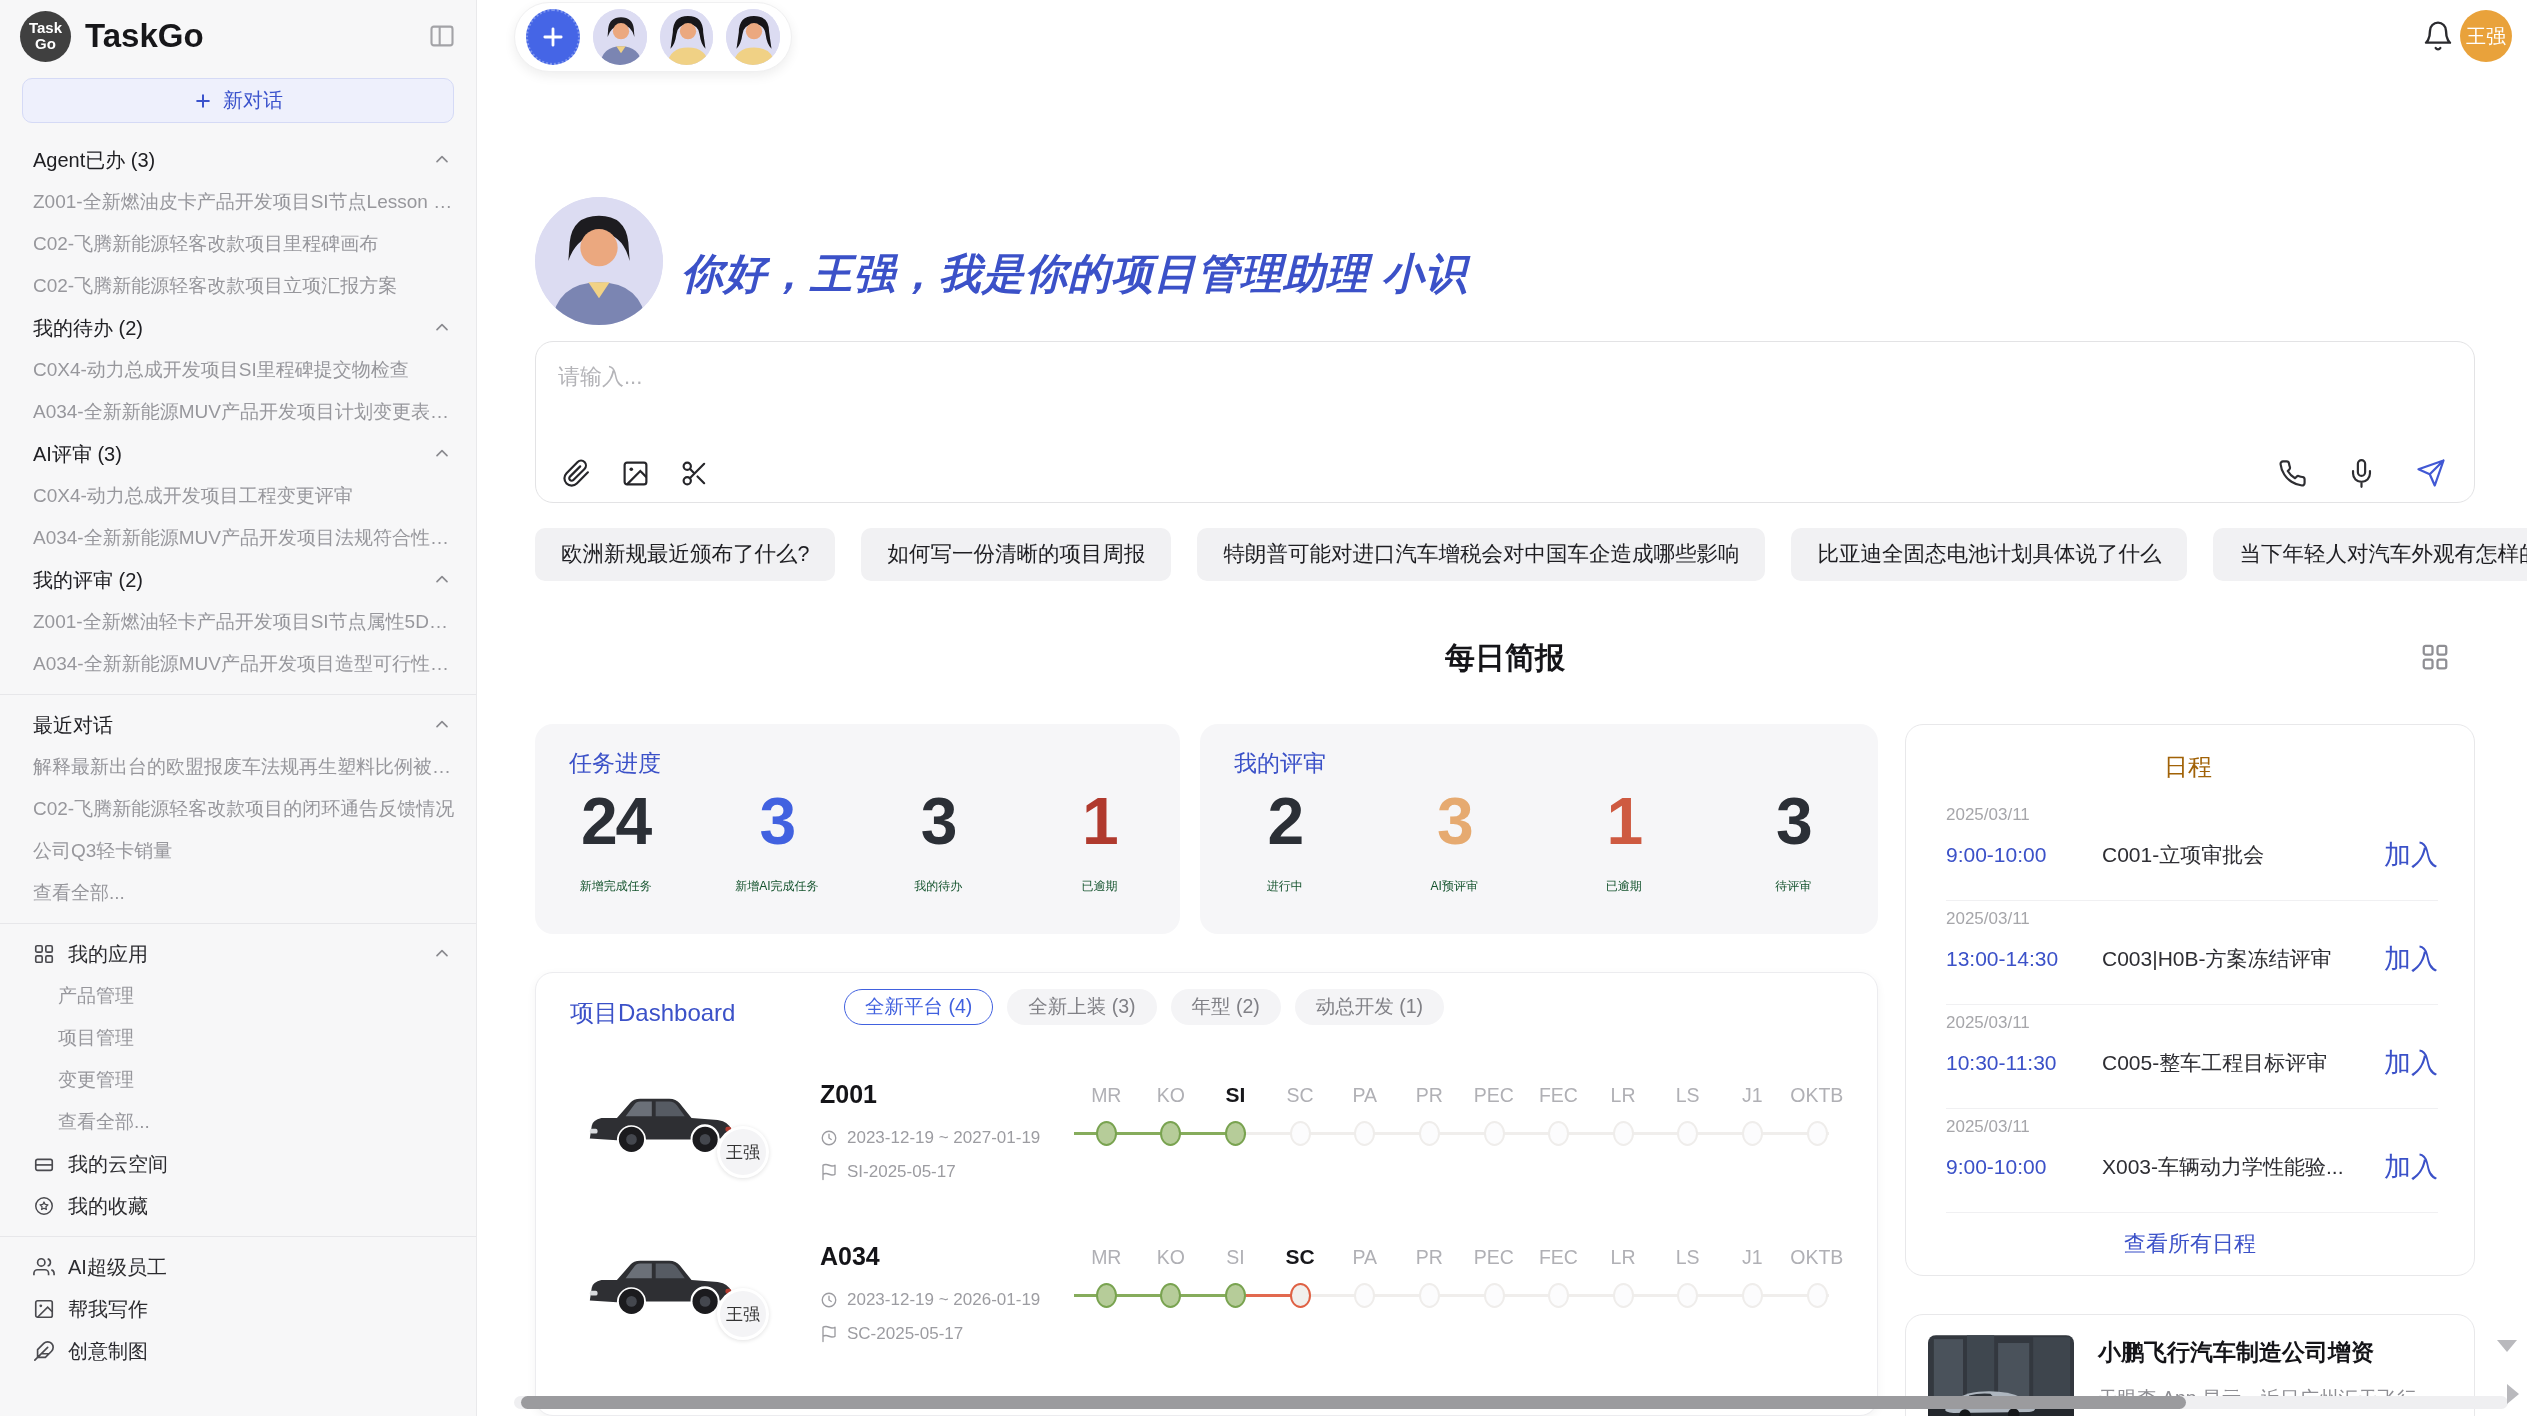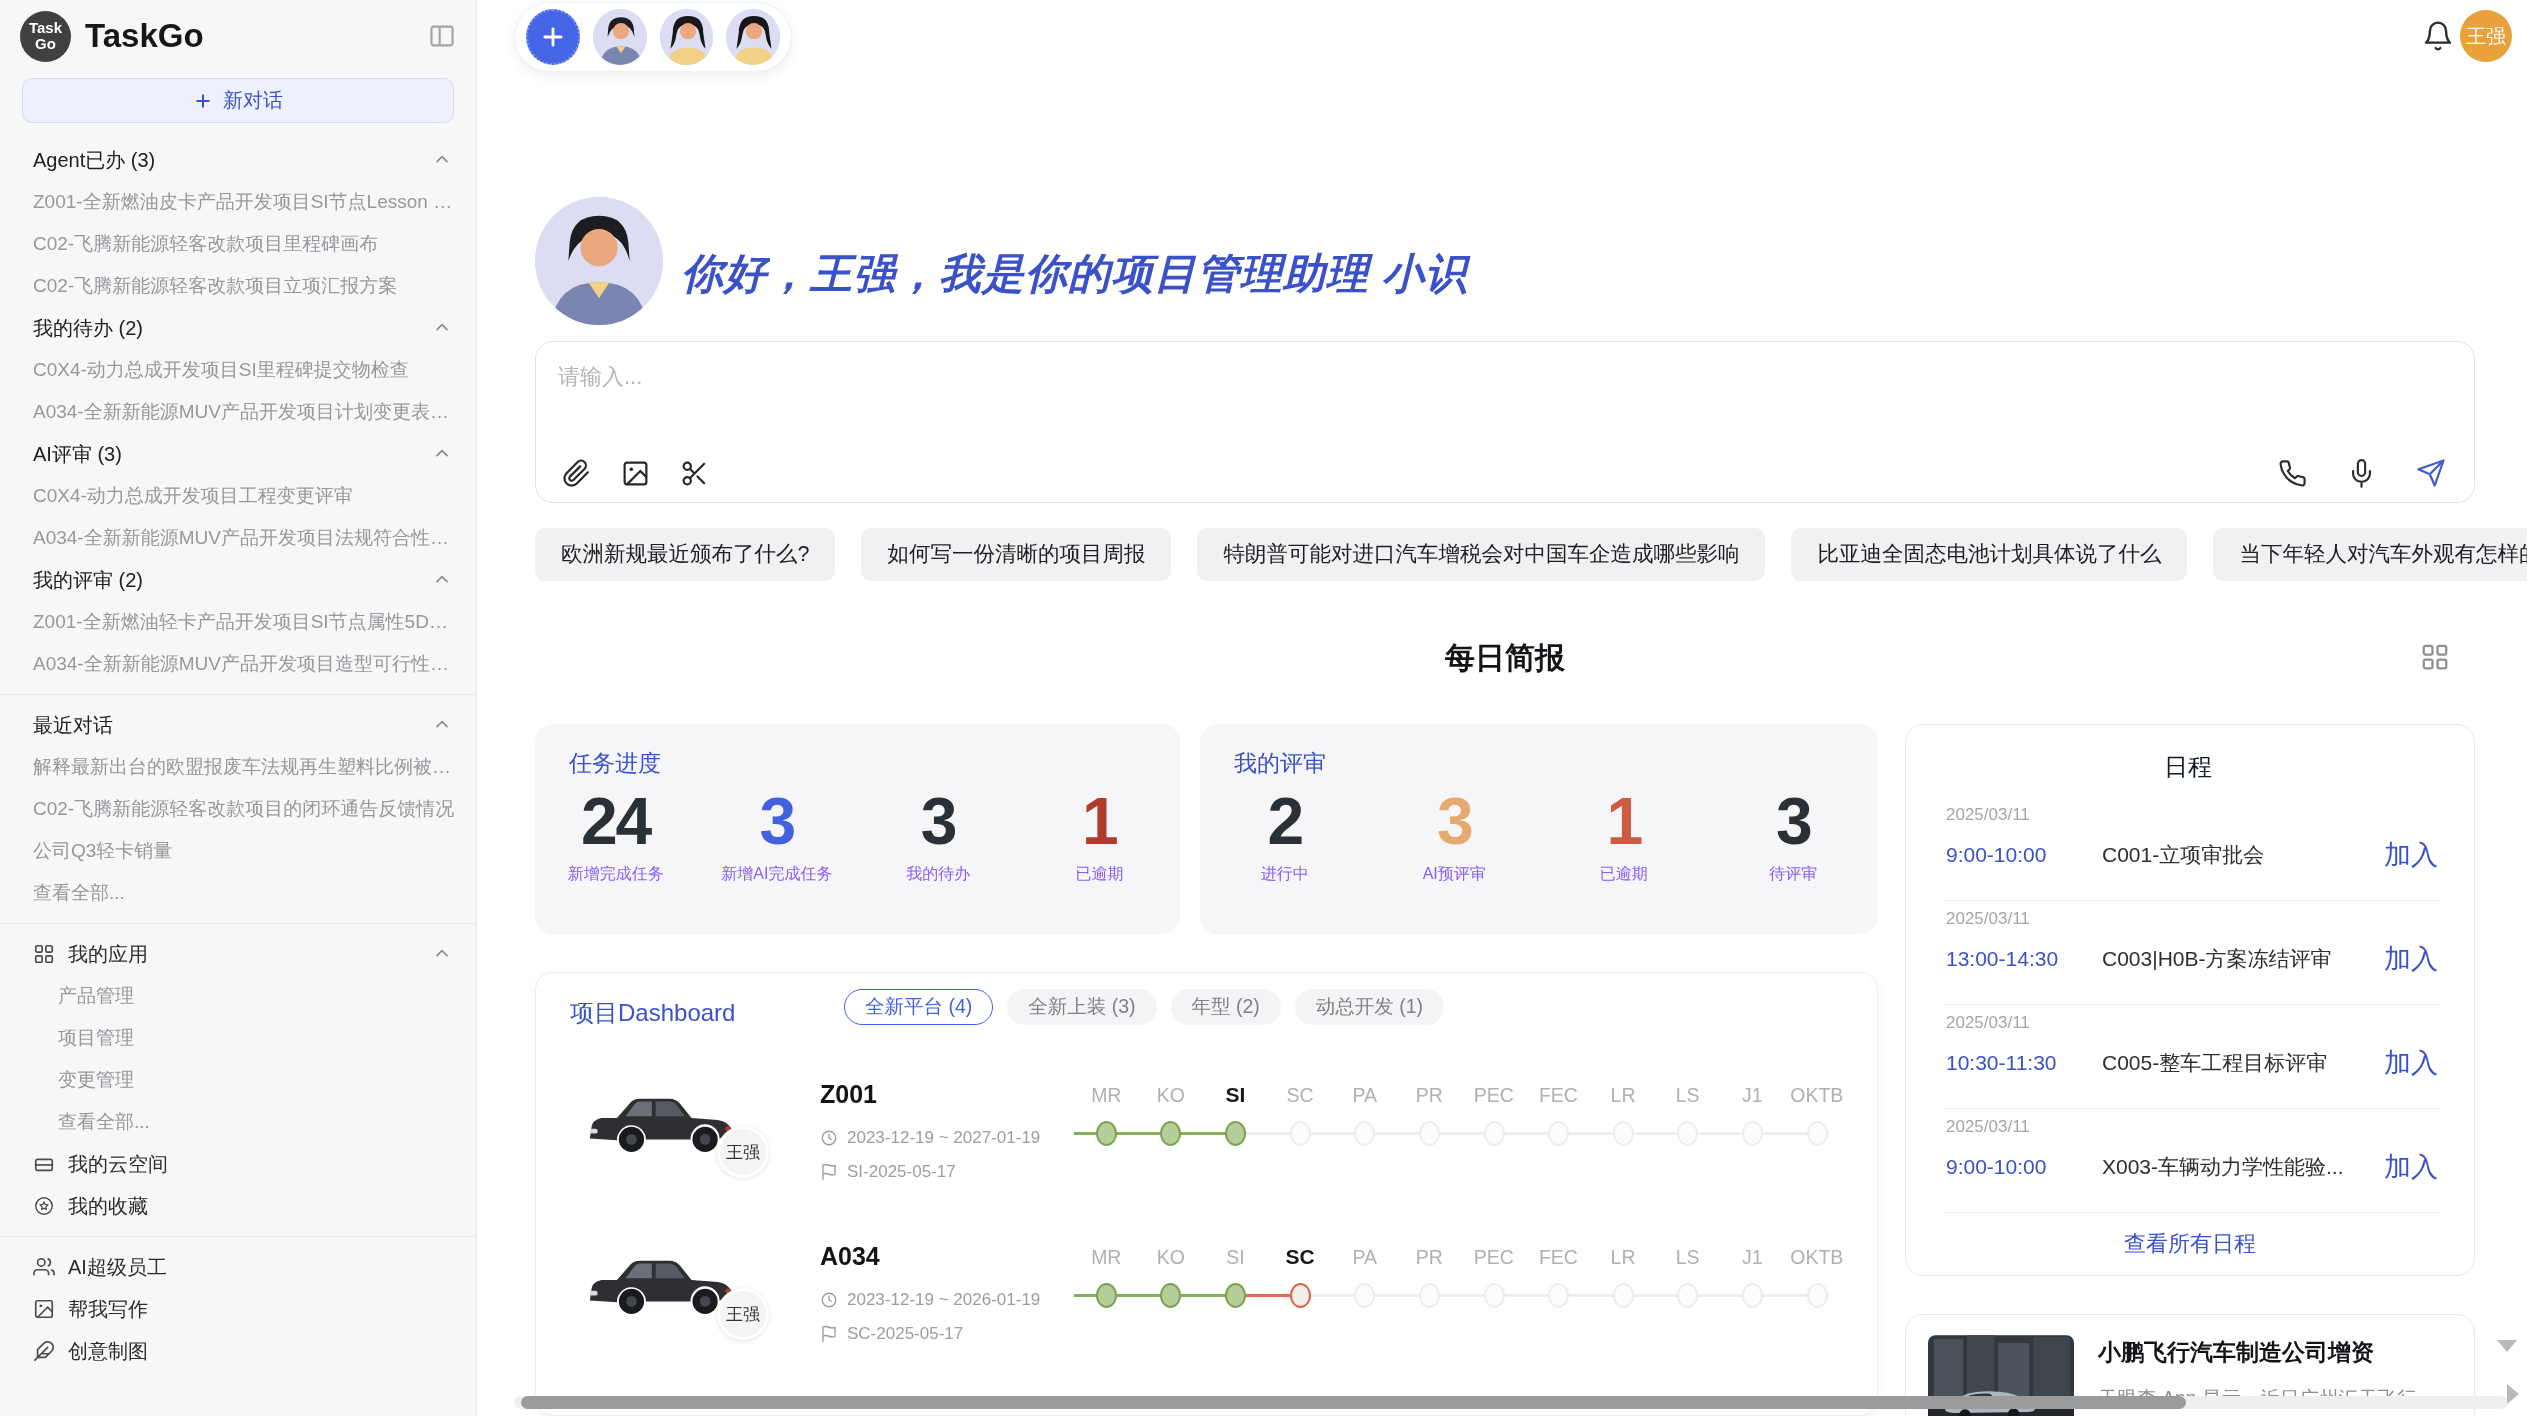--- a/index.html
+++ b/index.html
@@ -57,21 +57,21 @@
     color:#1e1e22;white-space:nowrap;cursor:pointer;}
 
   .brief-head{left:58px;top:638px;width:1940px;text-align:center;font-size:30px;font-weight:700;color:#151519;}
   .grid-btn{left:1943px;top:642px;color:#8f8f94;cursor:pointer;}
 
   .statcard{top:724px;height:210px;background:#f6f6f8;border-radius:18px;}
   .statcard .sc-title{position:absolute;left:34px;top:24px;font-size:23px;color:#3b51c8;}
   .statrow{position:absolute;left:0;right:0;top:58px;display:flex;}
   .stat{flex:1;text-align:center;}
   .stat .v{font-size:66px;font-weight:700;letter-spacing:-2px;line-height:78px;}
-  .stat .l{font-size:16px;color:#8b5cf6;margin-top:4px;}
+  .stat .l{font-size:12px;color:#14532d;margin-top:18px;}
 
   .dash{left:58px;top:972px;width:1343px;height:444px;background:#fff;border:1.5px solid #ececef;
     border-radius:18px;box-shadow:0 3px 10px rgba(0,0,0,.05);overflow:hidden;}
   .dash-title{position:absolute;left:34px;top:24px;font-size:24px;font-weight:500;color:#3b51c8;}
   .tabs{position:absolute;left:308px;top:16px;display:flex;gap:14px;}
   .tab{height:36px;line-height:33px;border-radius:18px;padding:0 20px;font-size:19.5px;background:#f4f4f6;
     color:#808086;border:1.5px solid transparent;cursor:pointer;}
   .tab.active{background:#fff;border-color:#4161df;color:#4161df;}
   .prow{position:absolute;left:0;width:1343px;height:162px;cursor:pointer;}
   .truck{position:absolute;left:48px;top:2px;width:155px;height:84px;}
@@ -88,21 +88,21 @@
   .seg{position:absolute;top:14px;height:3px;}
   .seg.base{left:0;width:755px;background:#f0eeec;}
   .seg.green{background:#86ac5c;}
   .seg.red{background:#e2694f;}
   .dot{position:absolute;top:3px;width:21px;height:25px;border-radius:50%;}
   .dot.done{background:#b6cc99;border:2.5px solid #79a350;}
   .dot.future{background:#fcfcfd;border:2.5px solid #efedeb;}
   .dot.over{background:#f1efec;border:2.5px solid #df6144;}
 
   .sched{left:1428px;top:724px;width:570px;height:552px;border:1.5px solid #e8e8ea;border-radius:18px;background:#fff;}
-  .sched-title{position:absolute;left:0;right:4px;top:26px;text-align:center;font-size:24px;color:#0f172a;}
+  .sched-title{position:absolute;left:0;right:4px;top:26px;text-align:center;font-size:24px;color:#a16207;}
   .ev{position:absolute;left:40px;right:36px;height:102px;border-bottom:1px solid #f0f0f2;}
   .ev .d{position:absolute;left:0;top:6px;font-size:17px;color:#a6a6aa;}
   .ev .row{position:absolute;left:0;right:0;top:38px;display:flex;align-items:center;}
   .ev .t{width:156px;font-size:21px;color:#3b51c8;}
   .ev .n{flex:1;font-size:21px;color:#2e2e33;white-space:nowrap;overflow:hidden;}
   .ev .j{font-size:27px;color:#3b51c8;cursor:pointer;}
   .viewall{position:absolute;left:0;right:0;top:504px;text-align:center;font-size:22px;color:#3b51c8;cursor:pointer;}
 
   .news{left:1428px;top:1314px;width:570px;height:160px;border:1.5px solid #e8e8ea;border-radius:18px;
     background:#fff;overflow:hidden;cursor:pointer;}

